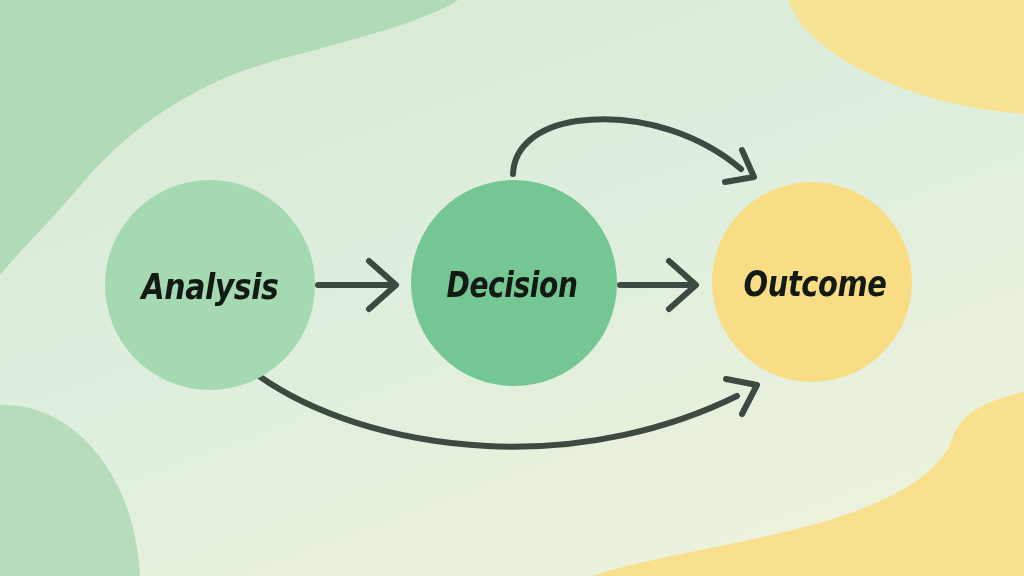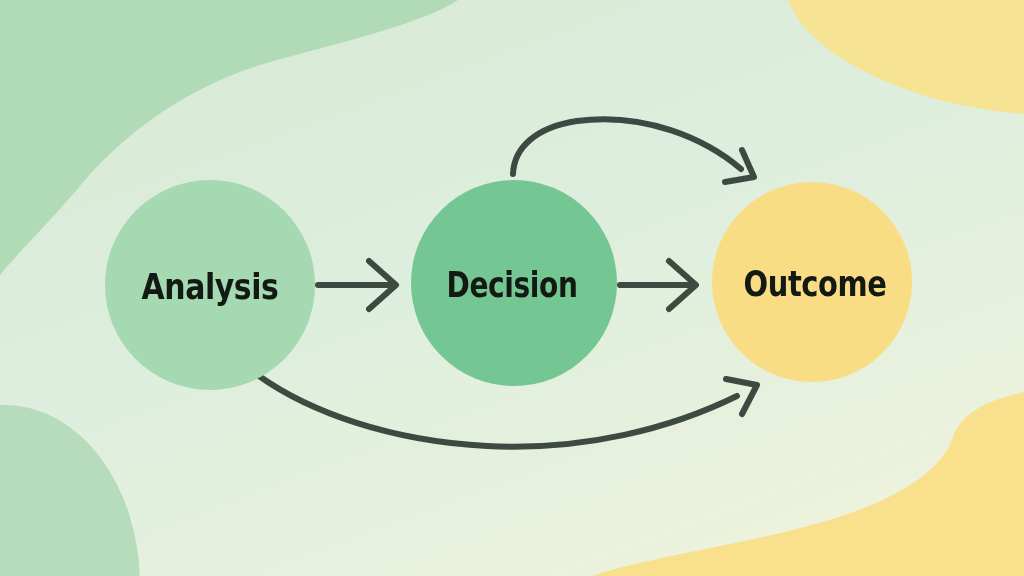--- a/index.html
+++ b/index.html
@@ -7,20 +7,21 @@
     padding: 0;
     width: 1024px;
     height: 576px;
     overflow: hidden;
     font-family: "DejaVu Sans", "Liberation Sans", sans-serif;
   }
   .stage {
     position: relative;
     width: 1024px;
     height: 476px;
+    font-style: italic;
   }
   svg { display: block; }
   .node-label {
     font-family: "DejaVu Sans", "Liberation Sans", sans-serif;
     font-weight: bold;
     font-size: 36px;
     letter-spacing: -0.5px;
   }
 </style>
 </head>

